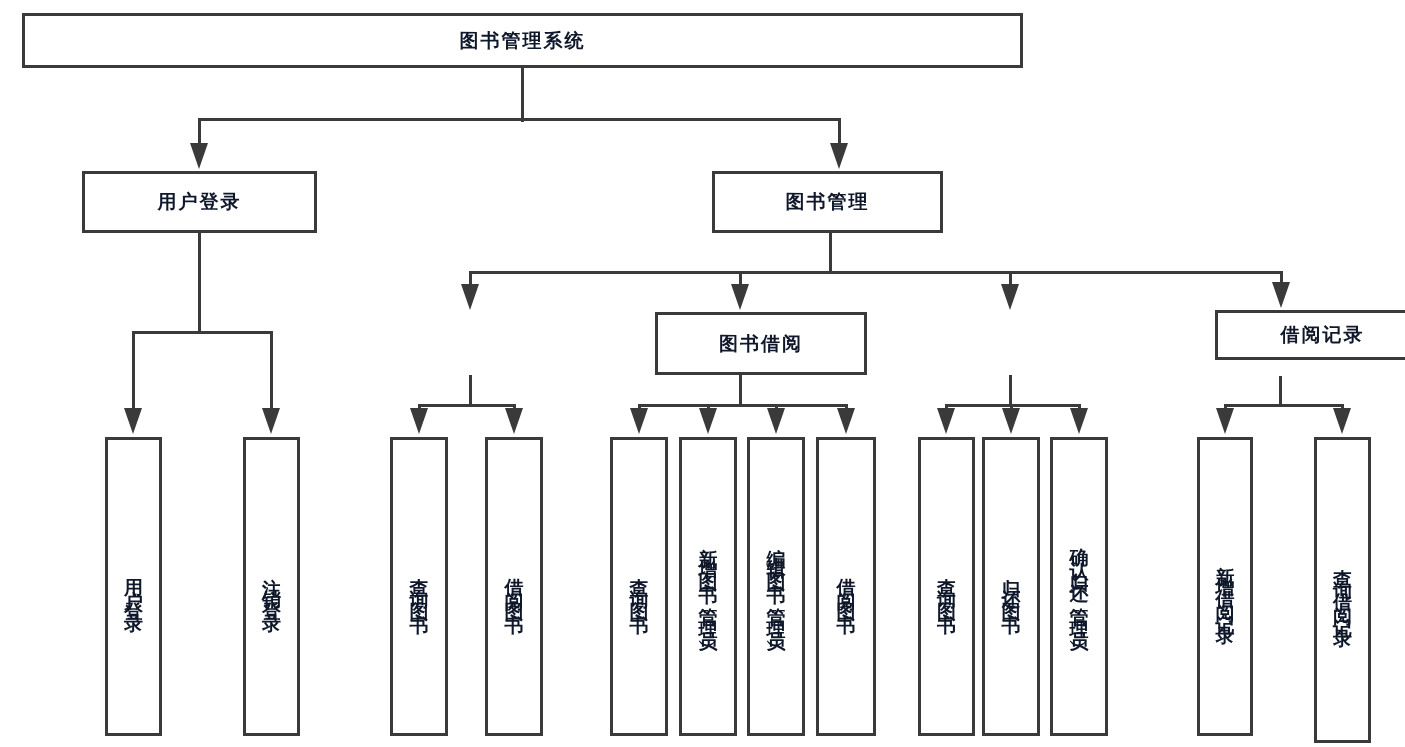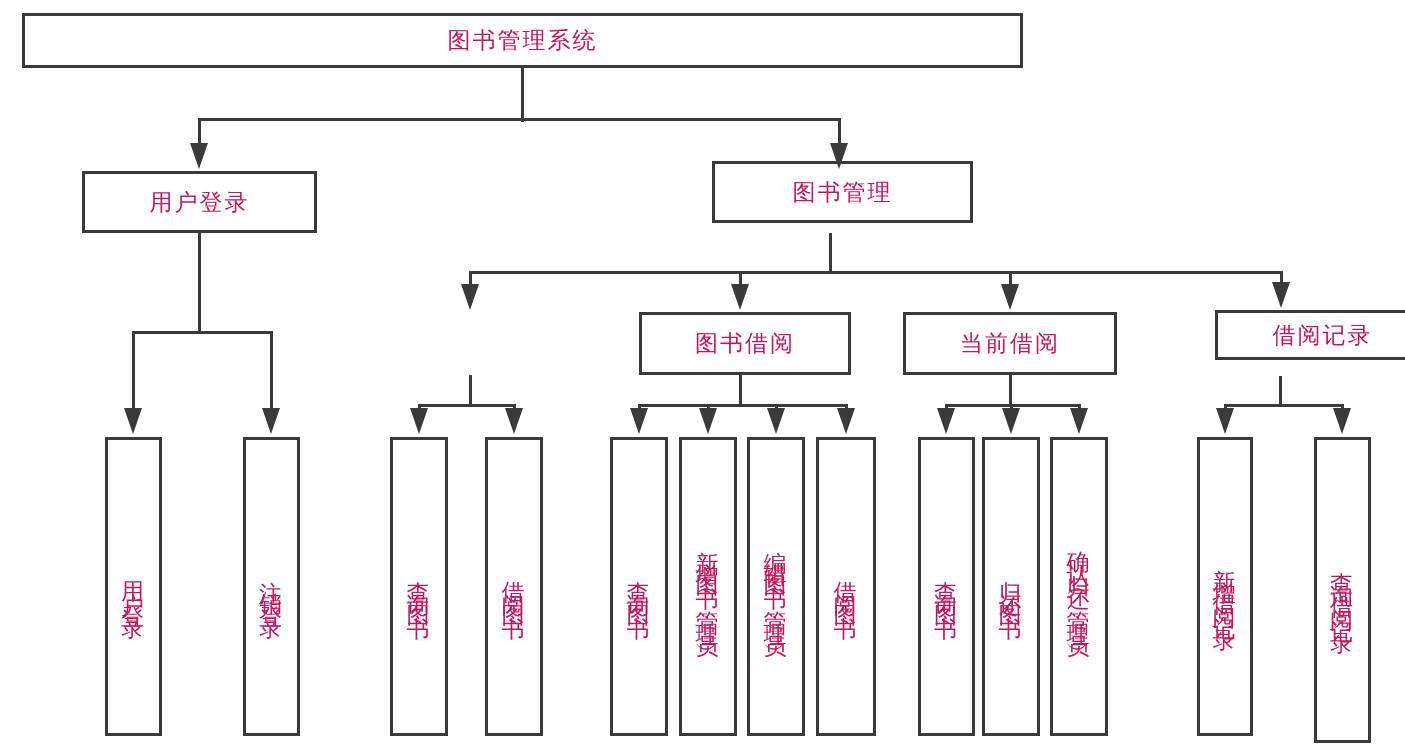--- a/index.html
+++ b/index.html
@@ -14,24 +14,25 @@
   .node{
     position:absolute;
     box-sizing:border-box;
     border:3px solid #3a3a3a;
     background:#ffffff;
     display:flex;
     align-items:center;
     justify-content:center;
   }
   .node .lbl{
-    font-size:23px;
-    color:#be185d;
+    font-size:19px;
+    color:#0f172a;
     letter-spacing:2px;
     white-space:nowrap;
+    font-weight:bold;
   }
   .node.v .lbl{
     writing-mode:vertical-rl;
     text-orientation:mixed;
     letter-spacing:12px;
     white-space:normal;
   }
   .vline,.hline{
     position:absolute;
     background:#3a3a3a;
@@ -60,32 +61,29 @@
 <div id="stage">
 
   <div class="node h" style="left:22px;top:13px;width:1001px;height:55px">
     <span class="lbl">图书管理系统</span>
   </div>
 
   <div class="node h" style="left:82px;top:171px;width:235px;height:62px">
     <span class="lbl">用户登录</span>
   </div>
 
-  <div class="node h" style="left:712px;top:161px;width:261px;height:62px">
+  <div class="node h" style="left:712px;top:171px;width:231px;height:62px">
     <span class="lbl">图书管理</span>
   </div>
 
 
-  <div class="node h" style="left:639px;top:312px;width:212px;height:63px">
+  <div class="node h" style="left:655px;top:312px;width:212px;height:63px">
     <span class="lbl">图书借阅</span>
   </div>
 
-  <div class="node h" style="left:903px;top:312px;width:214px;height:63px">
-    <span class="lbl">当前借阅</span>
-  </div>
 
   <div class="node h" style="left:1215px;top:310px;width:215px;height:50px">
     <span class="lbl">借阅记录</span>
   </div>
 
   <div class="node v" style="left:105px;top:437px;width:57px;height:299px">
     <span class="lbl">用户登录</span>
   </div>
 
   <div class="node v" style="left:243px;top:437px;width:57px;height:299px">

